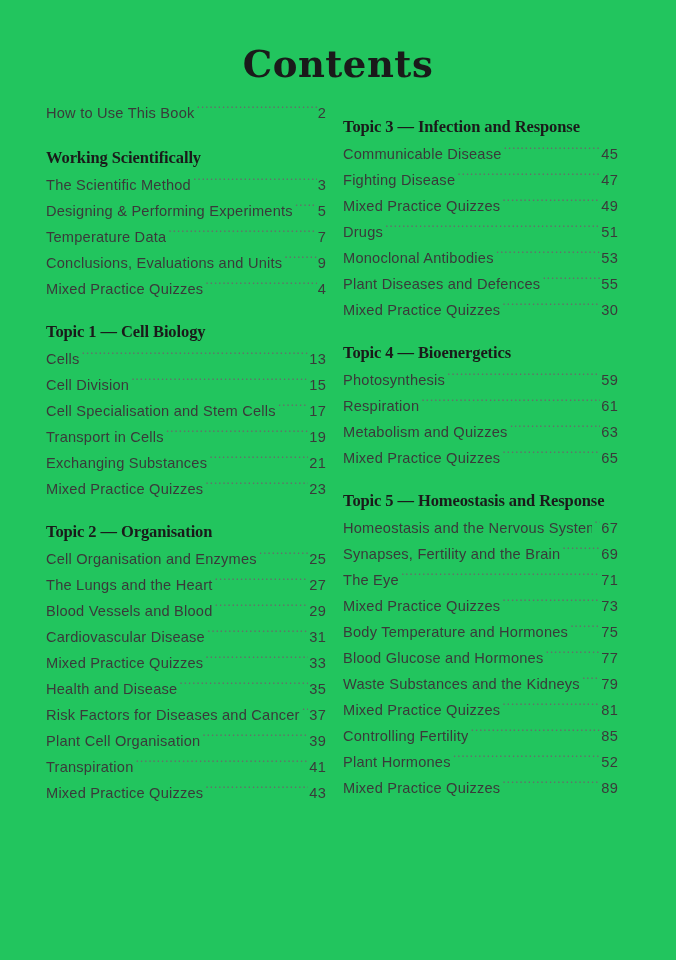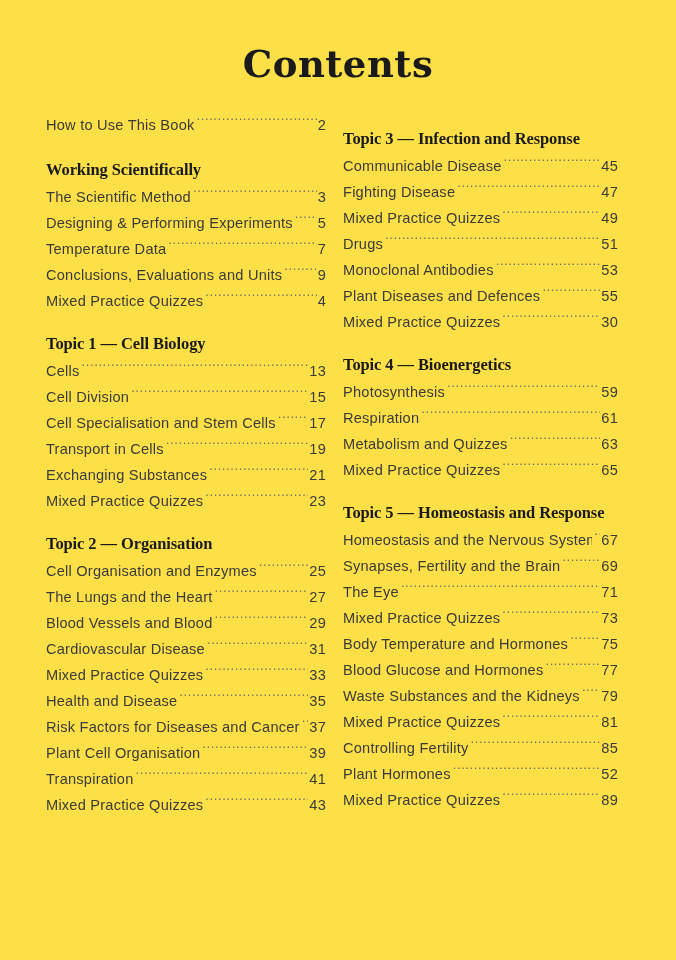--- a/index.html
+++ b/index.html
@@ -12,42 +12,42 @@
     height: 960px;
     font-family: "DejaVu Sans", sans-serif;
     color: #231f20;
     -webkit-font-smoothing: antialiased;
   }
 
   .page {
     position: relative;
     width: 676px;
     height: 960px;
-    background: #fde047;
+    background: #22c55e;
     box-sizing: border-box;
     overflow: hidden;
   }
 
   
   .page-title {
     text-align: center;
     font-family: "DejaVu Serif", serif;
     font-weight: 700;
     font-size: 37px;
     letter-spacing: 0.5px;
     color: #1a1a1a;
     margin: 0;
     padding-top: 46px;
     line-height: 1.0;
   }
 
   
   .columns {
     position: absolute;
-    top: 112px;
+    top: 100px;
     left: 0;
     width: 676px;
     display: flex;
     align-items: flex-start;
   }
   .column {
     box-sizing: border-box;
   }
   .column.left {
     width: 338px;

